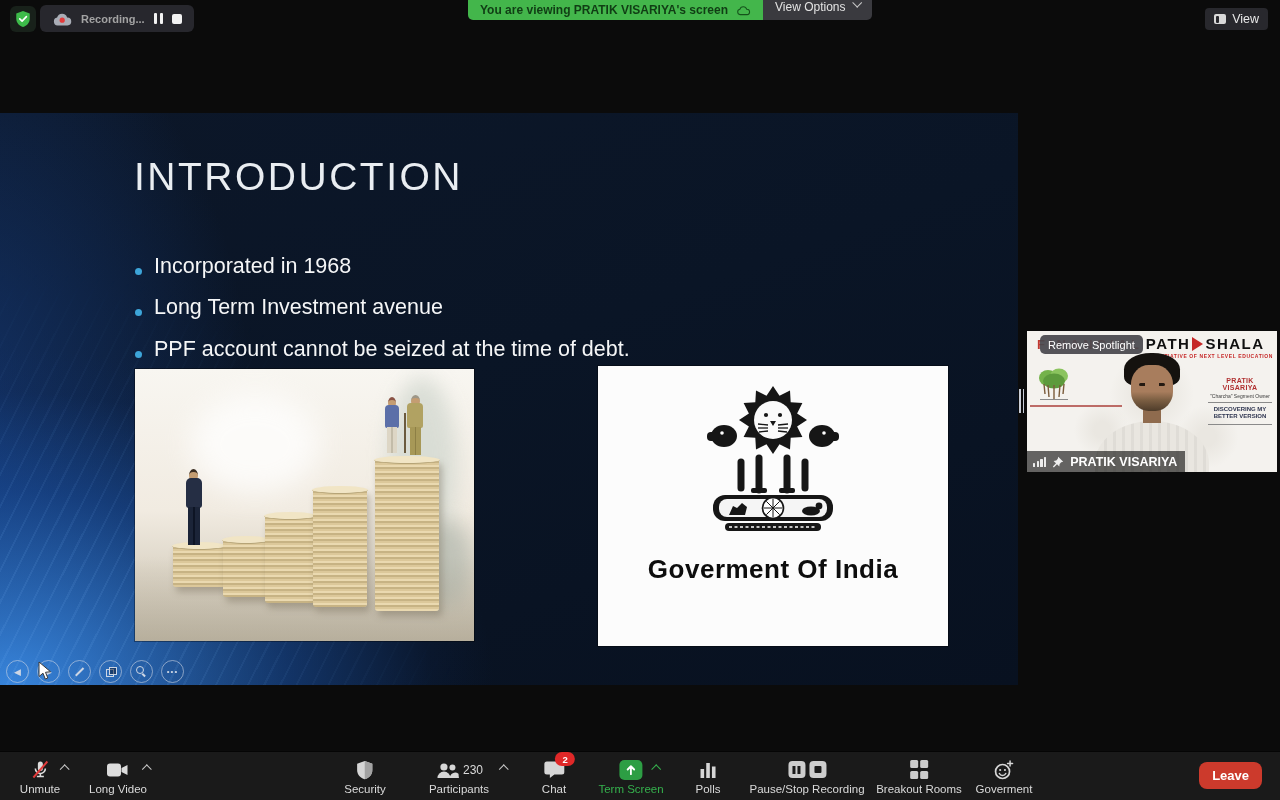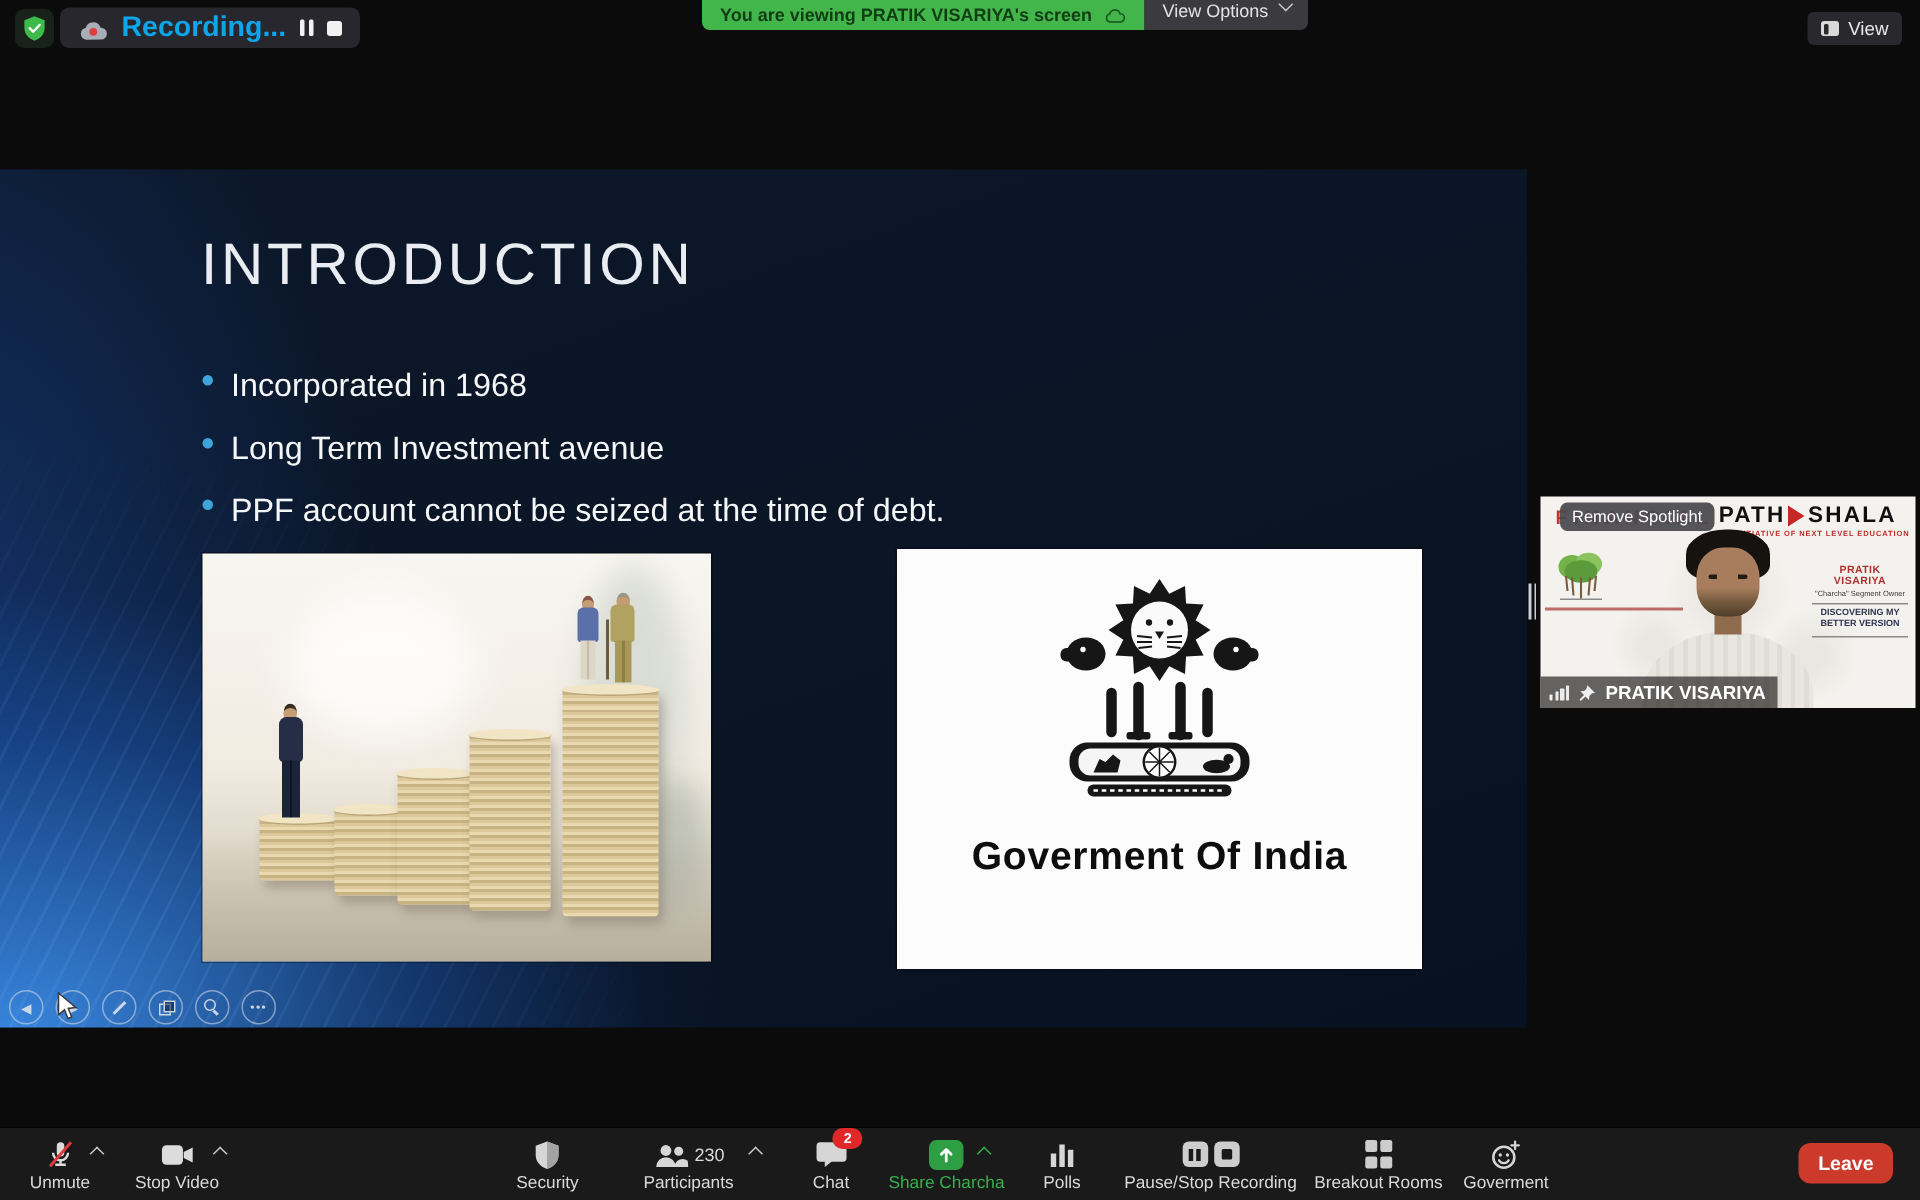--- a/index.html
+++ b/index.html
@@ -3,21 +3,21 @@
 <meta charset="utf-8">
 <style>
   html,body{margin:0;padding:0;width:1280px;height:800px;background:#0b0b0b;overflow:hidden;
     font-family:"Liberation Sans",sans-serif;-webkit-font-smoothing:antialiased;}
   #stage{position:relative;width:1280px;height:800px;background:#0b0b0b;}
 
   
   .shield-badge{position:absolute;left:10px;top:6px;width:26px;height:26px;background:#18211a;
     border-radius:6px;display:flex;align-items:center;justify-content:center;}
   .rec-widget{position:absolute;left:40px;top:5px;height:27px;background:#27272d;border-radius:6px;
-    display:flex;align-items:center;gap:9px;padding:0 12px;color:#0ea5e9;font-size:19px;font-weight:700;}
+    display:flex;align-items:center;gap:9px;padding:0 12px;color:#a3a3a3;font-size:11px;font-weight:700;}
   .cloud-ic{position:relative;width:20px;height:14px;}
   .rec-btn{background:none;border:none;padding:0;display:flex;align-items:center;gap:3px;cursor:pointer;height:14px;}
   .pbar{display:inline-block;width:3px;height:11px;background:#f2f2f2;border-radius:1px;}
   .stopsq{display:inline-block;width:10px;height:10px;background:#f2f2f2;border-radius:2px;}
   .share-banner{position:absolute;left:437px;top:0;height:20px;display:flex;margin-left:31px;}
   .banner-green{display:flex;align-items:center;gap:8px;background:#43b64b;color:#103d14;
     font-size:12px;font-weight:700;padding:0 12px;height:20px;border-radius:0 0 0 5px;}
   .banner-opts{display:flex;gap:7px;background:#3a3a3f;color:#e3e3e3;font-size:12px;
     padding:0 12px;height:20px;border-radius:0 0 5px 0;cursor:pointer;}
   .view-btn{position:absolute;right:12px;top:8px;height:22px;background:#28282d;border-radius:4px;
@@ -35,21 +35,21 @@
       radial-gradient(ellipse 620px 430px at 1% 100%, rgba(58,138,228,.95), rgba(30,92,185,.45) 45%, rgba(16,48,105,.15) 68%, transparent 78%),
       radial-gradient(ellipse 420px 640px at -4% 55%, rgba(26,74,156,.55), transparent 70%),
       linear-gradient(160deg,#0c1729 0%,#0a1526 45%,#081120 100%);}
   .slide::before{content:"";position:absolute;left:-60px;bottom:-40px;width:520px;height:480px;
     background:repeating-linear-gradient(118deg, rgba(130,190,255,.10) 0 2px, transparent 2px 15px);
     transform:skewY(-6deg);
     -webkit-mask-image:radial-gradient(ellipse at 8% 92%, #000 25%, transparent 70%);
     mask-image:radial-gradient(ellipse at 8% 92%, #000 25%, transparent 70%);}
   .slide-title{position:absolute;left:134px;top:42px;font-size:39px;letter-spacing:2.5px;color:#e9edf1;font-weight:400;}
   .bullets{position:absolute;left:135px;top:124px;list-style:none;margin:0;padding:0;}
-  .bullets li{display:flex;align-items:center;gap:12px;height:41.5px;color:#f5f6f7;font-size:21.5px;}
+  .bullets li{display:flex;align-items:flex-end;gap:12px;height:41.5px;color:#f5f6f7;font-size:21.5px;}
   .bullets .dot{width:7px;height:7px;border-radius:50%;background:#3da5d9;flex:0 0 auto;transform:translateY(-4px);}
 
   
   .img-coins{position:absolute;left:135px;top:256px;width:339px;height:272px;overflow:hidden;
     background:linear-gradient(180deg,#f8f6f1 0%,#f1ebe1 52%,#ddd6c8 74%,#cbc4b4 100%);box-shadow:0 0 0 1px rgba(0,0,0,.35);}
   .blurblob{position:absolute;border-radius:50%;filter:blur(10px);}
   .bb1{left:252px;top:8px;width:70px;height:175px;background:#d5dad2;opacity:.85;}
   .bb2{left:288px;top:150px;width:48px;height:90px;background:#b7bcb2;opacity:.8;}
   .bb3{left:55px;top:25px;width:130px;height:100px;background:#ffffff;opacity:.75;filter:blur(14px);}
   .floor{position:absolute;left:0;bottom:0;width:100%;height:85px;
@@ -406,21 +406,21 @@
       <span class="chev up tb-chev" style="left:calc(50% + 22px)"></span>
     </div>
 
     <div class="tb" style="left:118px">
       <div class="tb-ic">
         <svg width="23" height="16" viewBox="0 0 23 16">
           <rect x="1" y="1.5" width="14" height="13" rx="3" fill="#dcdcdc"></rect>
           <path d="M15.5 6 L21.5 3 V13 L15.5 10 Z" fill="#dcdcdc"></path>
         </svg>
       </div>
-      <div class="tb-lb">Stop Video</div>
+      <div class="tb-lb">Long Video</div>
       <span class="chev up tb-chev" style="left:calc(50% + 26px)"></span>
     </div>
 
     <div class="tb" style="left:365px">
       <div class="tb-ic">
         <svg width="19" height="20" viewBox="0 0 20 21">
           <path d="M10 1 L18 4 V10.5 C18 15.5 14.5 18.8 10 20.3 C5.5 18.8 2 15.5 2 10.5 V4 Z" fill="#d6d6d6"></path>
           <path d="M10 1 L18 4 V10.5 C18 15.5 14.5 18.8 10 20.3 Z" fill="#a3a3a3"></path>
         </svg>
       </div>
@@ -452,21 +452,21 @@
     </div>
 
     <div class="tb" style="left:631px">
       <div class="tb-ic">
         <span class="share-ic">
           <svg width="13" height="13" viewBox="0 0 14 14">
             <path d="M7 12 V4 M3.5 7 L7 3.5 L10.5 7" stroke="#fff" stroke-width="2" fill="none" stroke-linecap="round" stroke-linejoin="round"></path>
           </svg>
         </span>
       </div>
-      <div class="tb-lb green">Share Charcha</div>
+      <div class="tb-lb green">Term Screen</div>
       <span class="chev up green tb-chev" style="left:calc(50% + 22px)"></span>
     </div>
 
     <div class="tb" style="left:708px">
       <div class="tb-ic">
         <svg width="19" height="18" viewBox="0 0 19 18">
           <rect x="2" y="8" width="3.6" height="9" fill="#d6d6d6"></rect>
           <rect x="7.7" y="2" width="3.6" height="15" fill="#d6d6d6"></rect>
           <rect x="13.4" y="5.5" width="3.6" height="11.5" fill="#d6d6d6"></rect>
         </svg>

